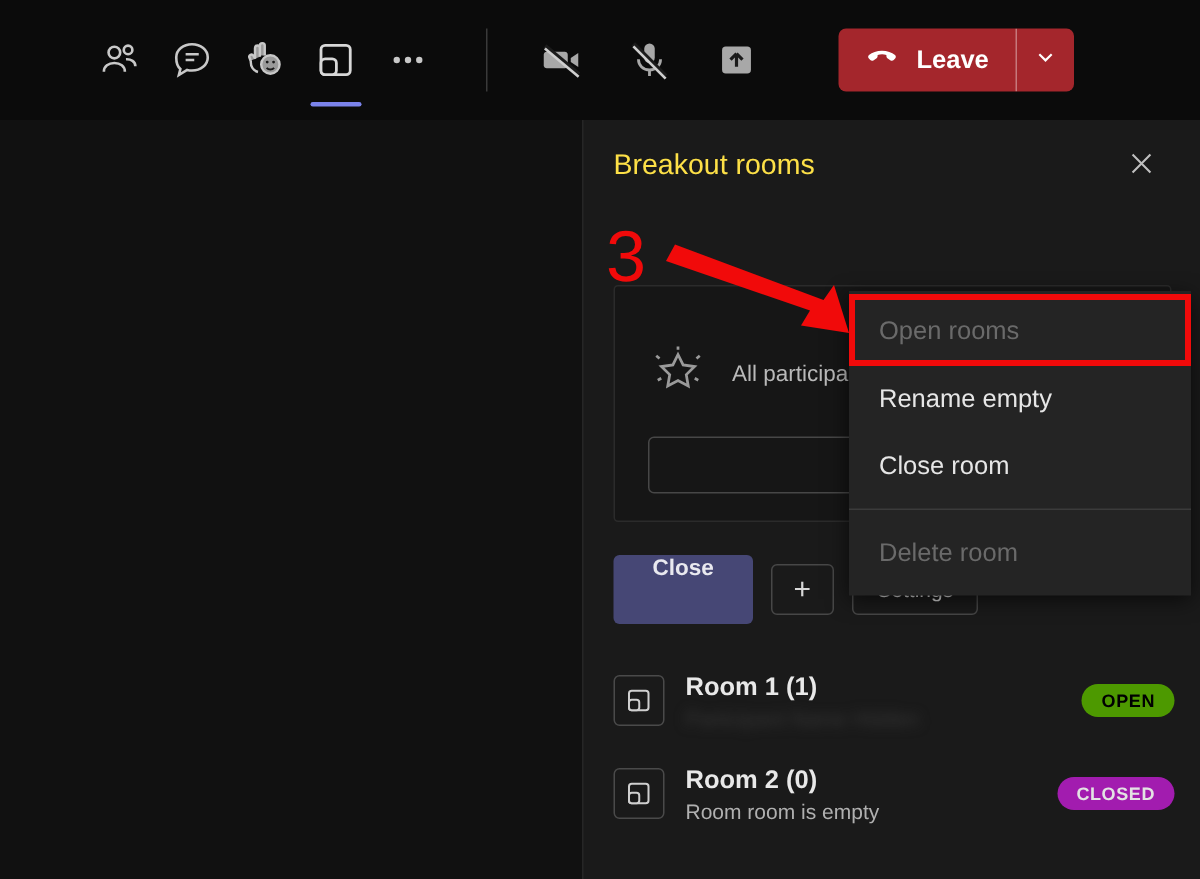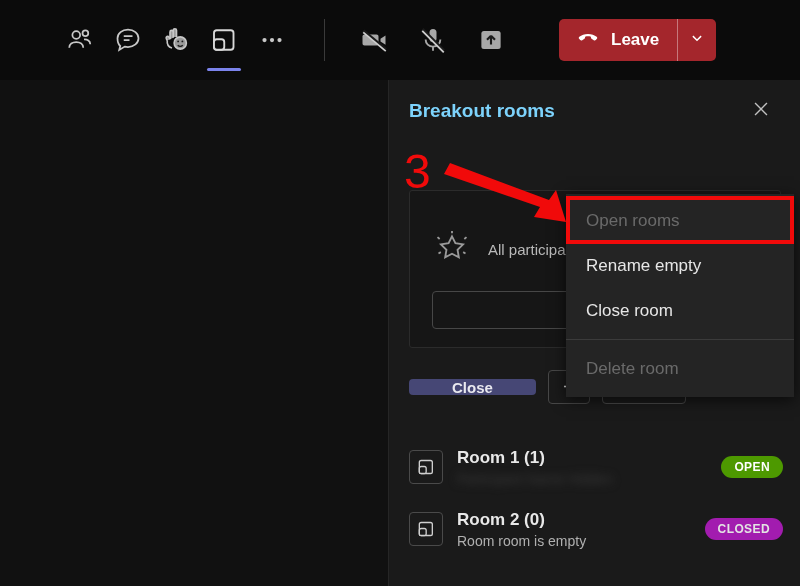--- a/index.html
+++ b/index.html
@@ -80,22 +80,22 @@
     background: #1a1a1a;
     border-left: 1px solid #262626;
   }
   .panel-head {
     position: relative;
     height: 62px;
     display: flex; align-items: center;
   }
   .panel-title {
     margin-left: 20px;
-    color: #7dd3fc;
-    font-size: 19px; font-weight: bold;
+    color: #fde047;
+    font-size: 19px; font-weight: normal;
   }
   .panel-close {
     position: absolute; right: 26px; top: 50%;
     transform: translateY(-50%);
     color: #c0c0c0;
     width: 26px; height: 26px;
     display: flex; align-items: center; justify-content: center;
   }
 
   
@@ -126,21 +126,21 @@
 
   
   .action-row {
     position: absolute; left: 20px; top: 290px;
     display: flex; align-items: center; gap: 12px;
   }
   .btn-close-rooms {
     background: #464775;
     color: #e9e9ef;
     border: none; border-radius: 4px;
-    height: 16px; padding: 0 43px;
+    height: 46px; padding: 0 26px;
     font-family: "Liberation Sans", sans-serif;
     font-size: 15px; font-weight: bold;
   }
   .btn-square {
     width: 42px; height: 34px;
     border: 1px solid #474747;
     border-radius: 4px;
     background: transparent;
     color: #d8d8d8;
     display: flex; align-items: center; justify-content: center;
@@ -181,21 +181,21 @@
     filter: blur(4px);
     user-select: none;
   }
   .badge {
     flex: none;
     border-radius: 11px;
     font-size: 12px; font-weight: bold;
     padding: 4px 13px;
     letter-spacing: .4px;
   }
-  .badge-open { background: #4d9900; color: #ffffff; }
+  .badge-open { background: #4d9900; color: #000000; }
   .badge-closed { background: #a21caf; color: #e3e3e3; text-align: right; }
 
   
   .ctx-menu {
     position: absolute; left: 566px; top: 194px;
     width: 228px;
     background: #242424;
     box-shadow: 0 3px 14px rgba(0,0,0,.65);
     z-index: 30;
     padding: 4px 0 6px;

